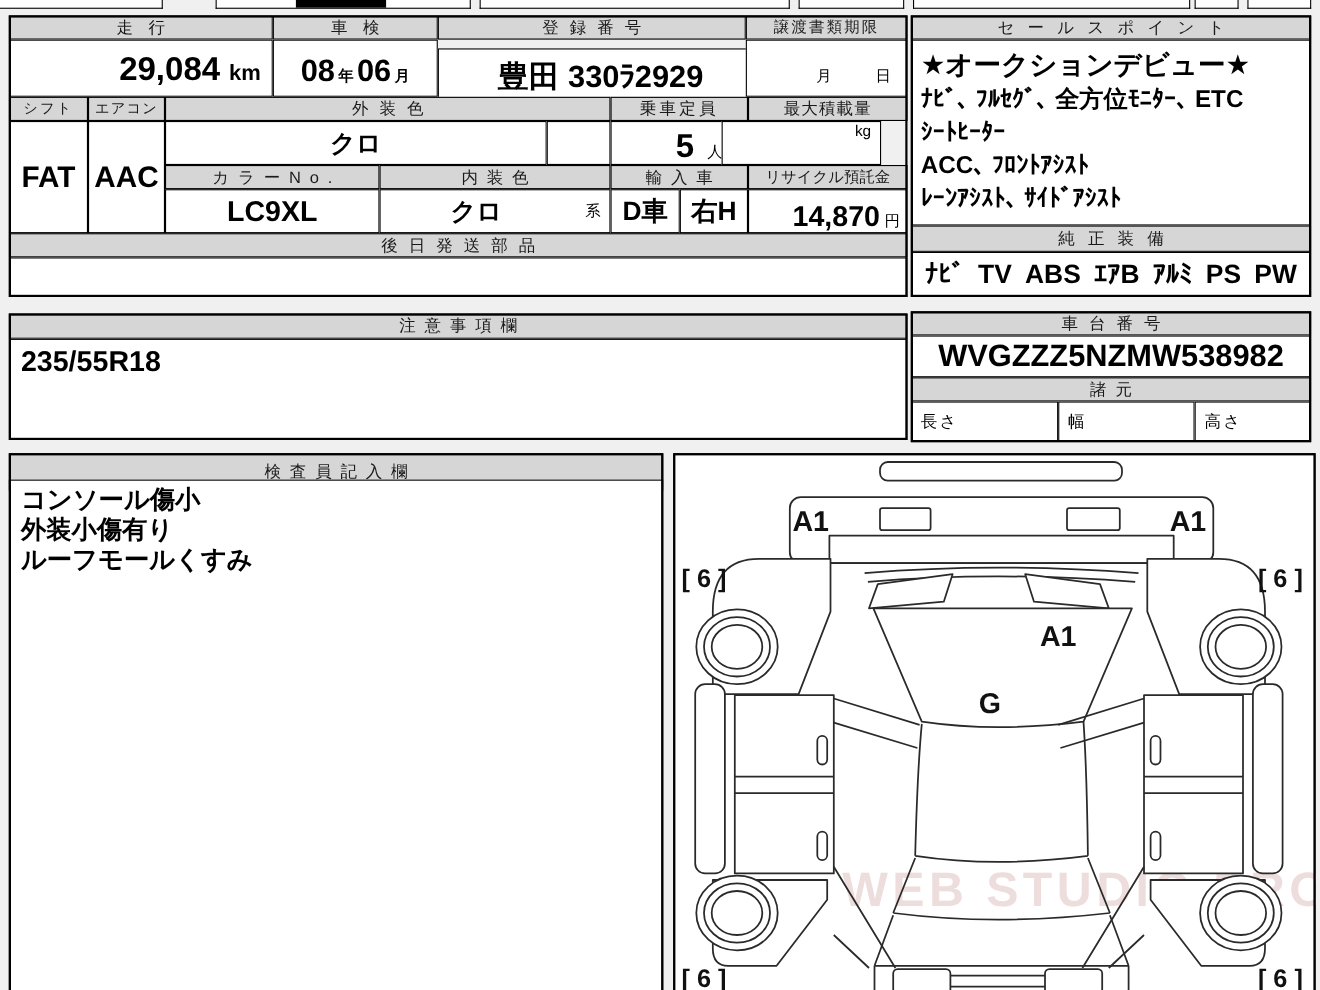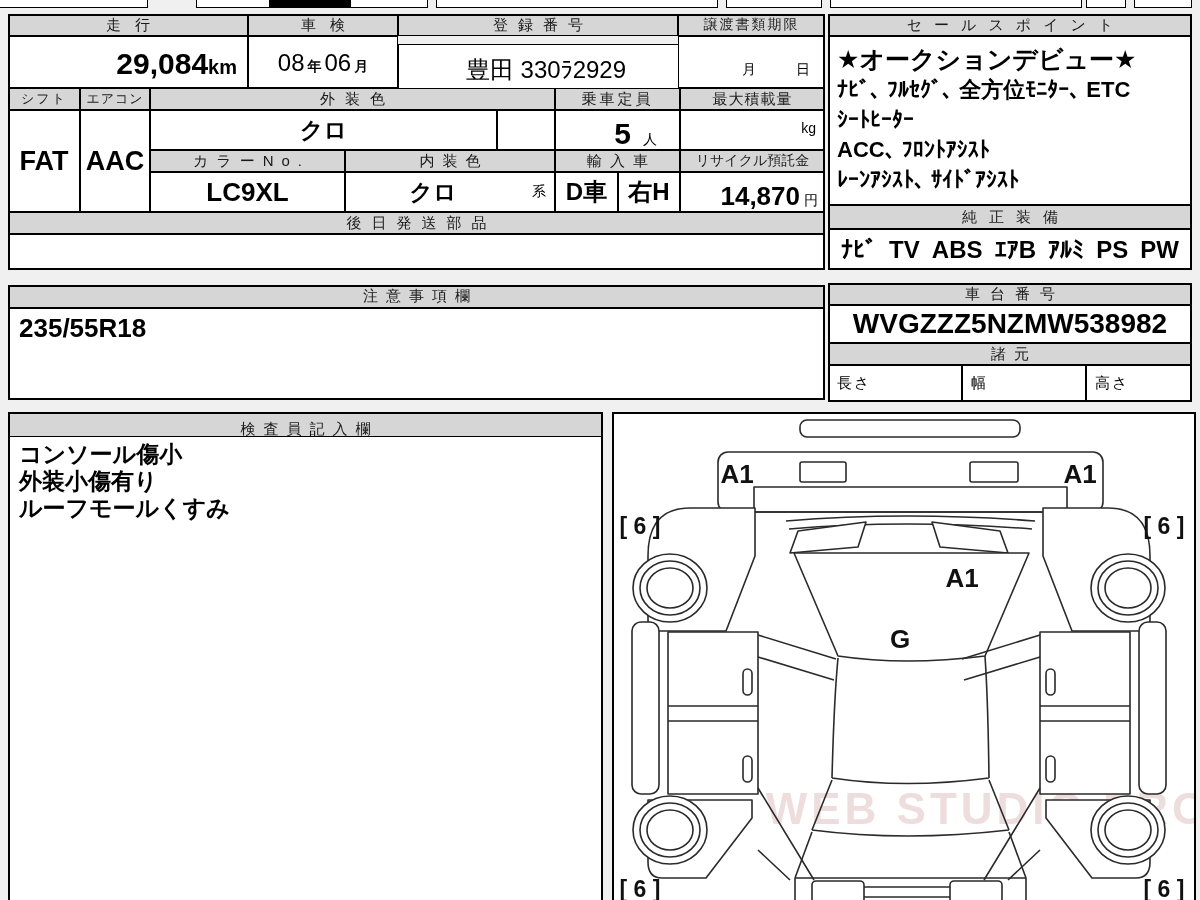--- a/index.html
+++ b/index.html
@@ -11,21 +11,21 @@
   .val{display:flex;align-items:center;justify-content:center;font-weight:bold;color:#000;white-space:nowrap;}
   .outline{position:absolute;box-sizing:border-box;border:2px solid #000;background:transparent;pointer-events:none;}
   .frag{position:absolute;box-sizing:border-box;background:#fff;border:1px solid #000;border-top:none;}
   .ls1{letter-spacing:1px}.ls2{letter-spacing:2px}.ls3{letter-spacing:3px}
   .ls8{letter-spacing:8px;text-indent:8px}.ls10{letter-spacing:10px;text-indent:10px}
   .ls12{letter-spacing:12px;text-indent:12px}.ls14{letter-spacing:14px;text-indent:14px}
   .fs13{font-size:13px}.fs14{font-size:14px}
   .num{font-size:30px;font-weight:bold}
   .unit{font-size:20px;font-weight:bold}
   .smallunit{font-size:14px;font-weight:bold}
-  .bigjp{font-size:24px;font-weight:normal}
+  .bigjp{font-size:28px;font-weight:bold}
   .salesline1{font-size:25px;font-weight:bold;line-height:32px;}
   .salesline{font-size:22px;font-weight:bold;line-height:30px;}
   .equip{font-size:24px;font-weight:bold;}
   .insline{font-size:23px;font-weight:bold;line-height:27px;}
 </style>
 </head>
 <body>
 
 <div class="stage">
 
@@ -39,21 +39,21 @@
   <div class="frag" style="left:1086px;top:0;width:40px;height:8px"></div>
   <div class="frag" style="left:1134px;top:0;width:58px;height:8px"></div>
 
   <div class="cell hdr ls14" style="left:8px;top:14px;width:240px;height:22px">走行</div>
   <div class="cell hdr ls14" style="left:248px;top:14px;width:150px;height:22px">車検</div>
   <div class="cell hdr ls10" style="left:398px;top:14px;width:280px;height:22px">登録番号</div>
   <div class="cell hdr fs14 ls2" style="left:678px;top:14px;width:147px;height:22px">譲渡書類期限</div>
 
   <div class="cell val" style="left:8px;top:36px;width:240px;height:52px;justify-content:flex-end;align-items:baseline;padding:10px 10px 12px 0">
     <span class="num">29,084</span>
-    <span class="unit" style="margin-left:0">km</span>
+    <span class="unit" style="margin-left:8px">km</span>
   </div>
   <div class="cell val" style="left:248px;top:36px;width:150px;height:52px;align-items:baseline;padding-top:12px">
     <span class="bigjp">08</span>
     <span class="smallunit" style="margin:0 3px">年</span>
     <span class="bigjp">06</span>
     <span class="smallunit" style="margin-left:3px">月</span>
   </div>
   <div class="cell val bigjp" style="left:398px;top:44px;width:296px;height:52px">豊田 330ﾗ2929</div>
   <div class="cell val" style="left:678px;top:36px;width:147px;height:52px;justify-content:flex-end;align-items:flex-end;padding:0 14px 8px 0">
     <span class="smallunit" style="font-weight:normal;margin-right:40px">月</span>
@@ -67,21 +67,21 @@
   <div class="cell hdr ls1" style="left:680px;top:88px;width:145px;height:22px">最大積載量</div>
 
   <div class="cell val" style="left:8px;top:110px;width:72px;height:102px;font-size:27px">FAT</div>
   <div class="cell val" style="left:80px;top:110px;width:70px;height:102px;font-size:27px">AAC</div>
   <div class="cell val" style="left:150px;top:110px;width:347px;height:40px;font-size:23px">クロ</div>
   <div class="cell" style="left:497px;top:110px;width:58px;height:40px"></div>
   <div class="cell val" style="left:555px;top:110px;width:125px;height:40px;justify-content:flex-end;align-items:baseline;padding:6px 22px 0 0">
     <span class="num">5</span>
     <span class="smallunit" style="font-weight:normal;margin-left:12px">人</span>
   </div>
-  <div class="cell val" style="left:680px;top:110px;width:145px;height:40px;justify-content:flex-end;align-items:center;padding:0 8px 4px 0">
+  <div class="cell val" style="left:656px;top:110px;width:145px;height:40px;justify-content:flex-end;align-items:flex-start;padding:0 8px 4px 0">
     <span class="smallunit" style="font-weight:normal">kg</span>
   </div>
 
   <div class="cell hdr ls8" style="left:150px;top:150px;width:195px;height:22px">カラーNo.</div>
   <div class="cell hdr ls8" style="left:345px;top:150px;width:210px;height:22px">内装色</div>
   <div class="cell hdr ls8" style="left:555px;top:150px;width:125px;height:22px">輸入車</div>
   <div class="cell hdr fs14" style="left:680px;top:150px;width:145px;height:22px">リサイクル預託金</div>
 
   <div class="cell val" style="left:150px;top:172px;width:195px;height:40px;font-size:26px">LC9XL</div>
   <div class="cell val" style="left:345px;top:172px;width:210px;height:40px;position:absolute">

